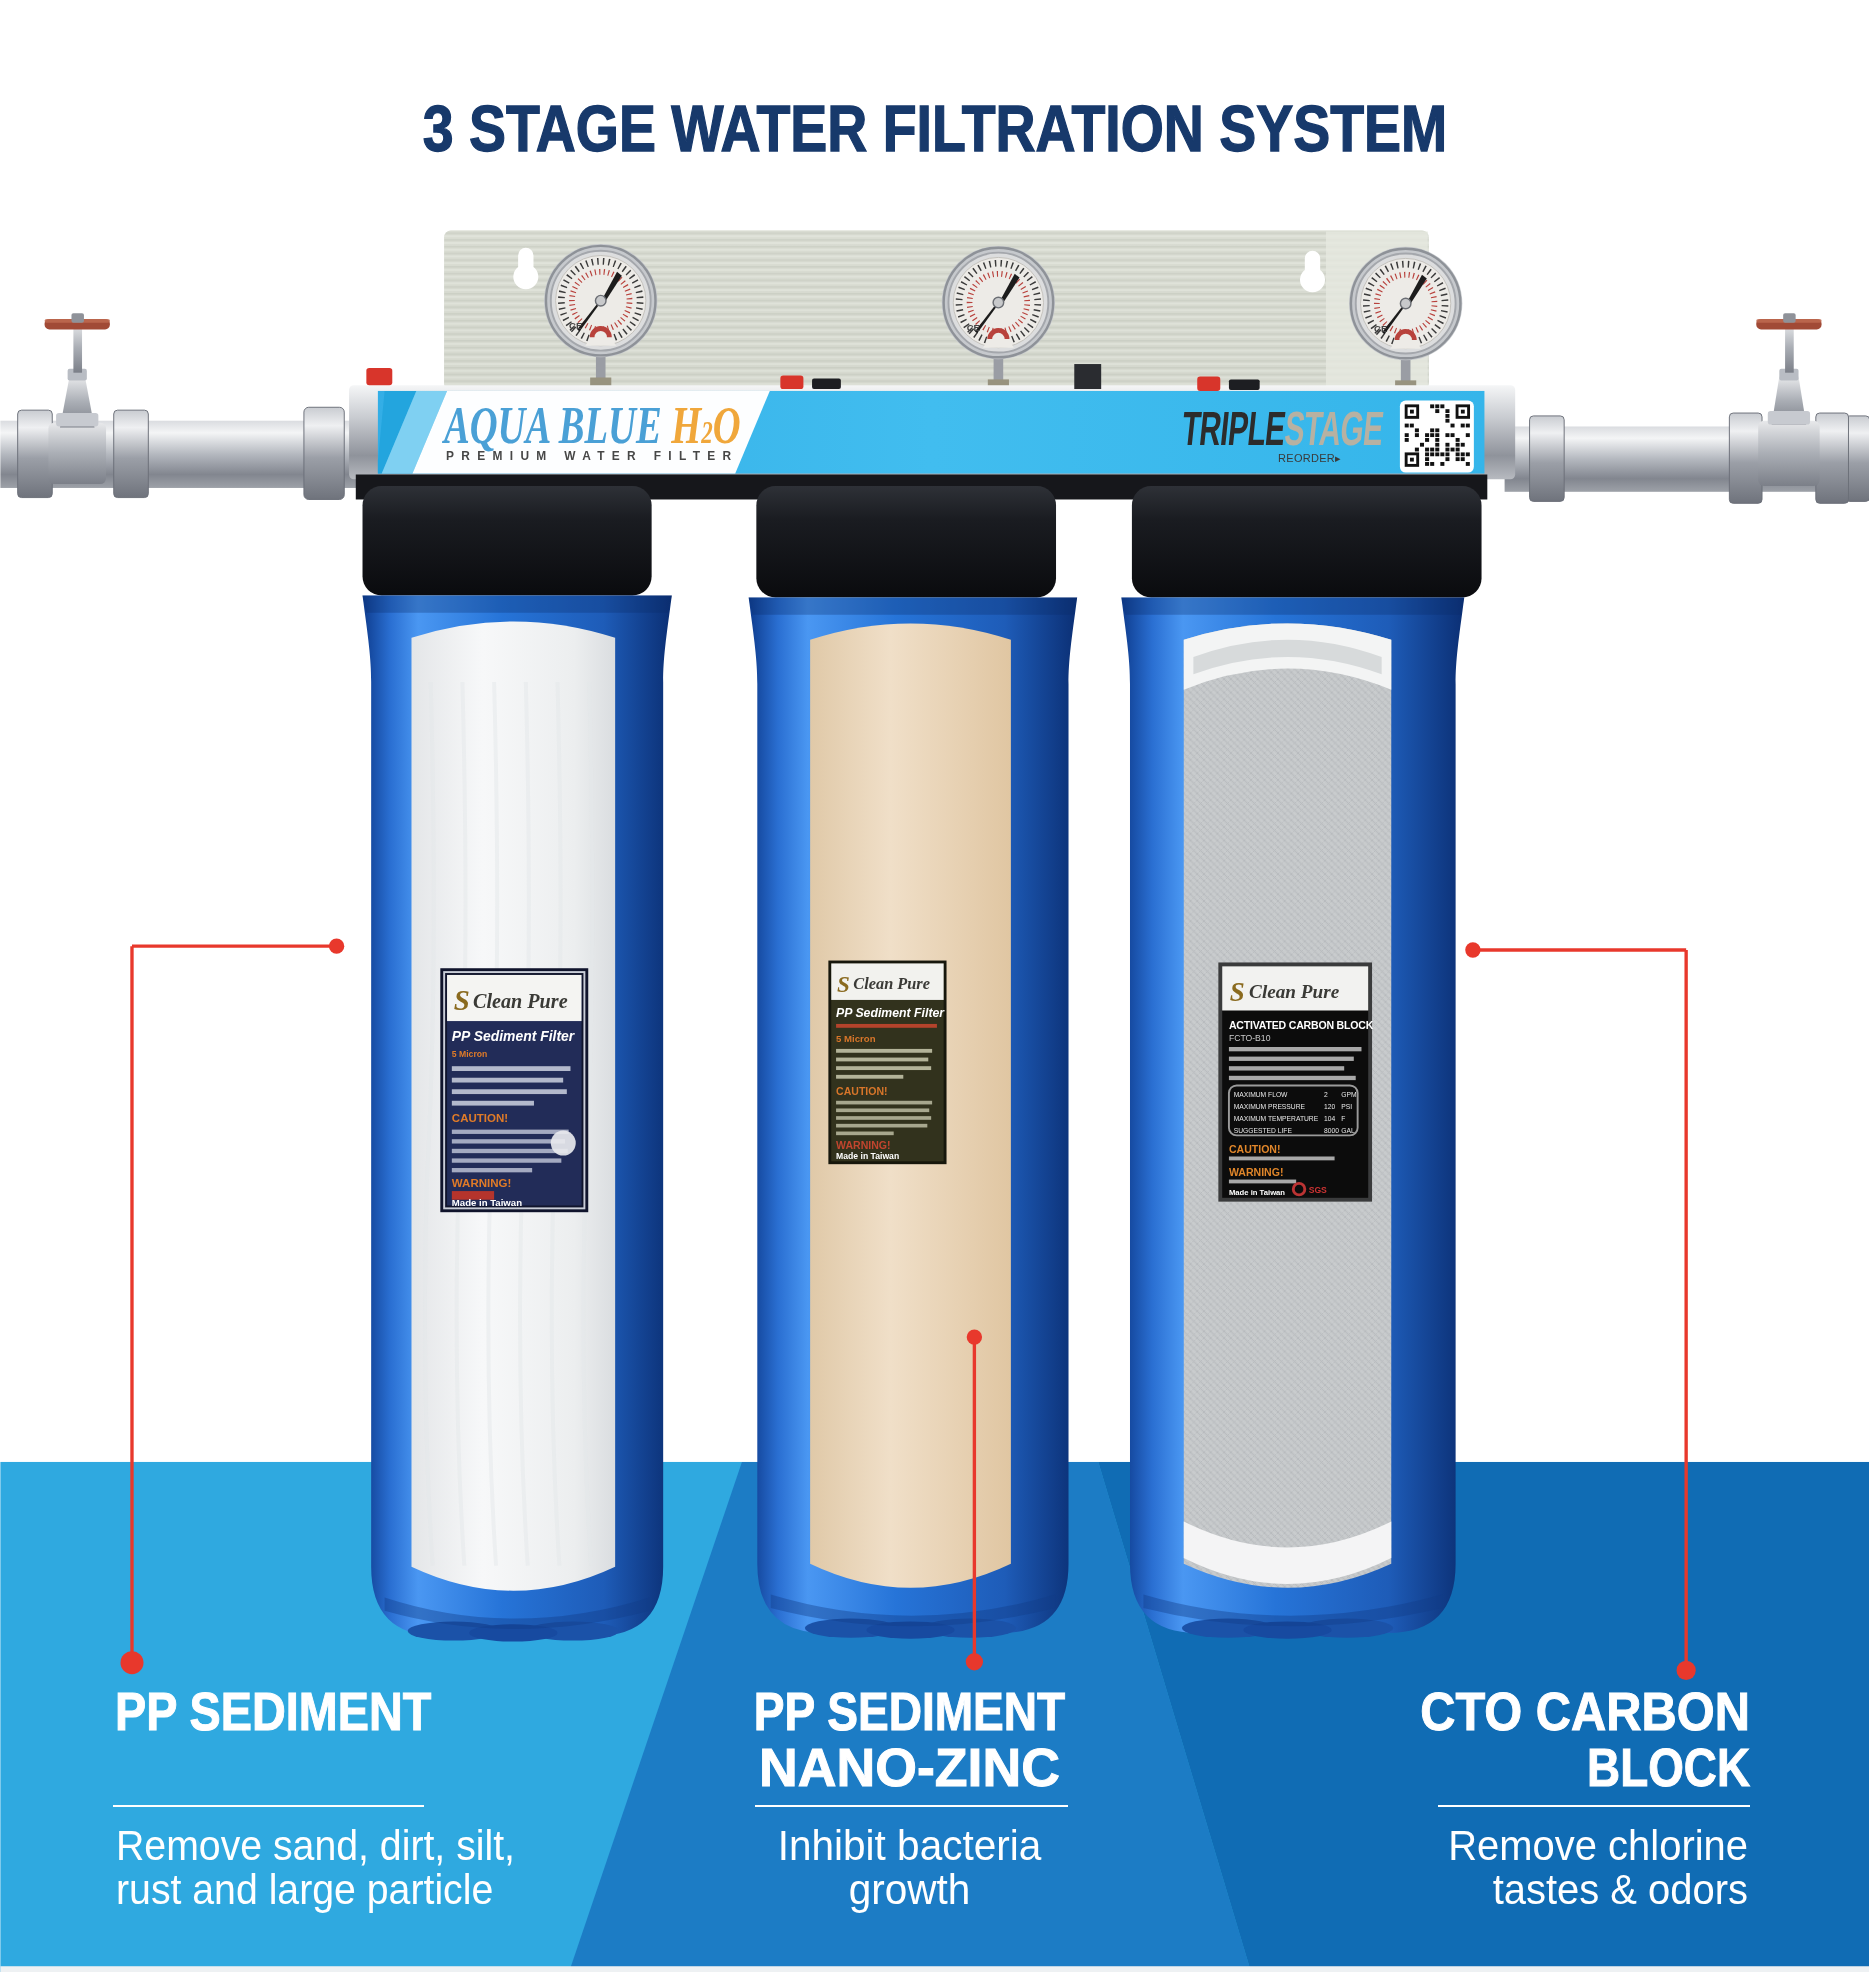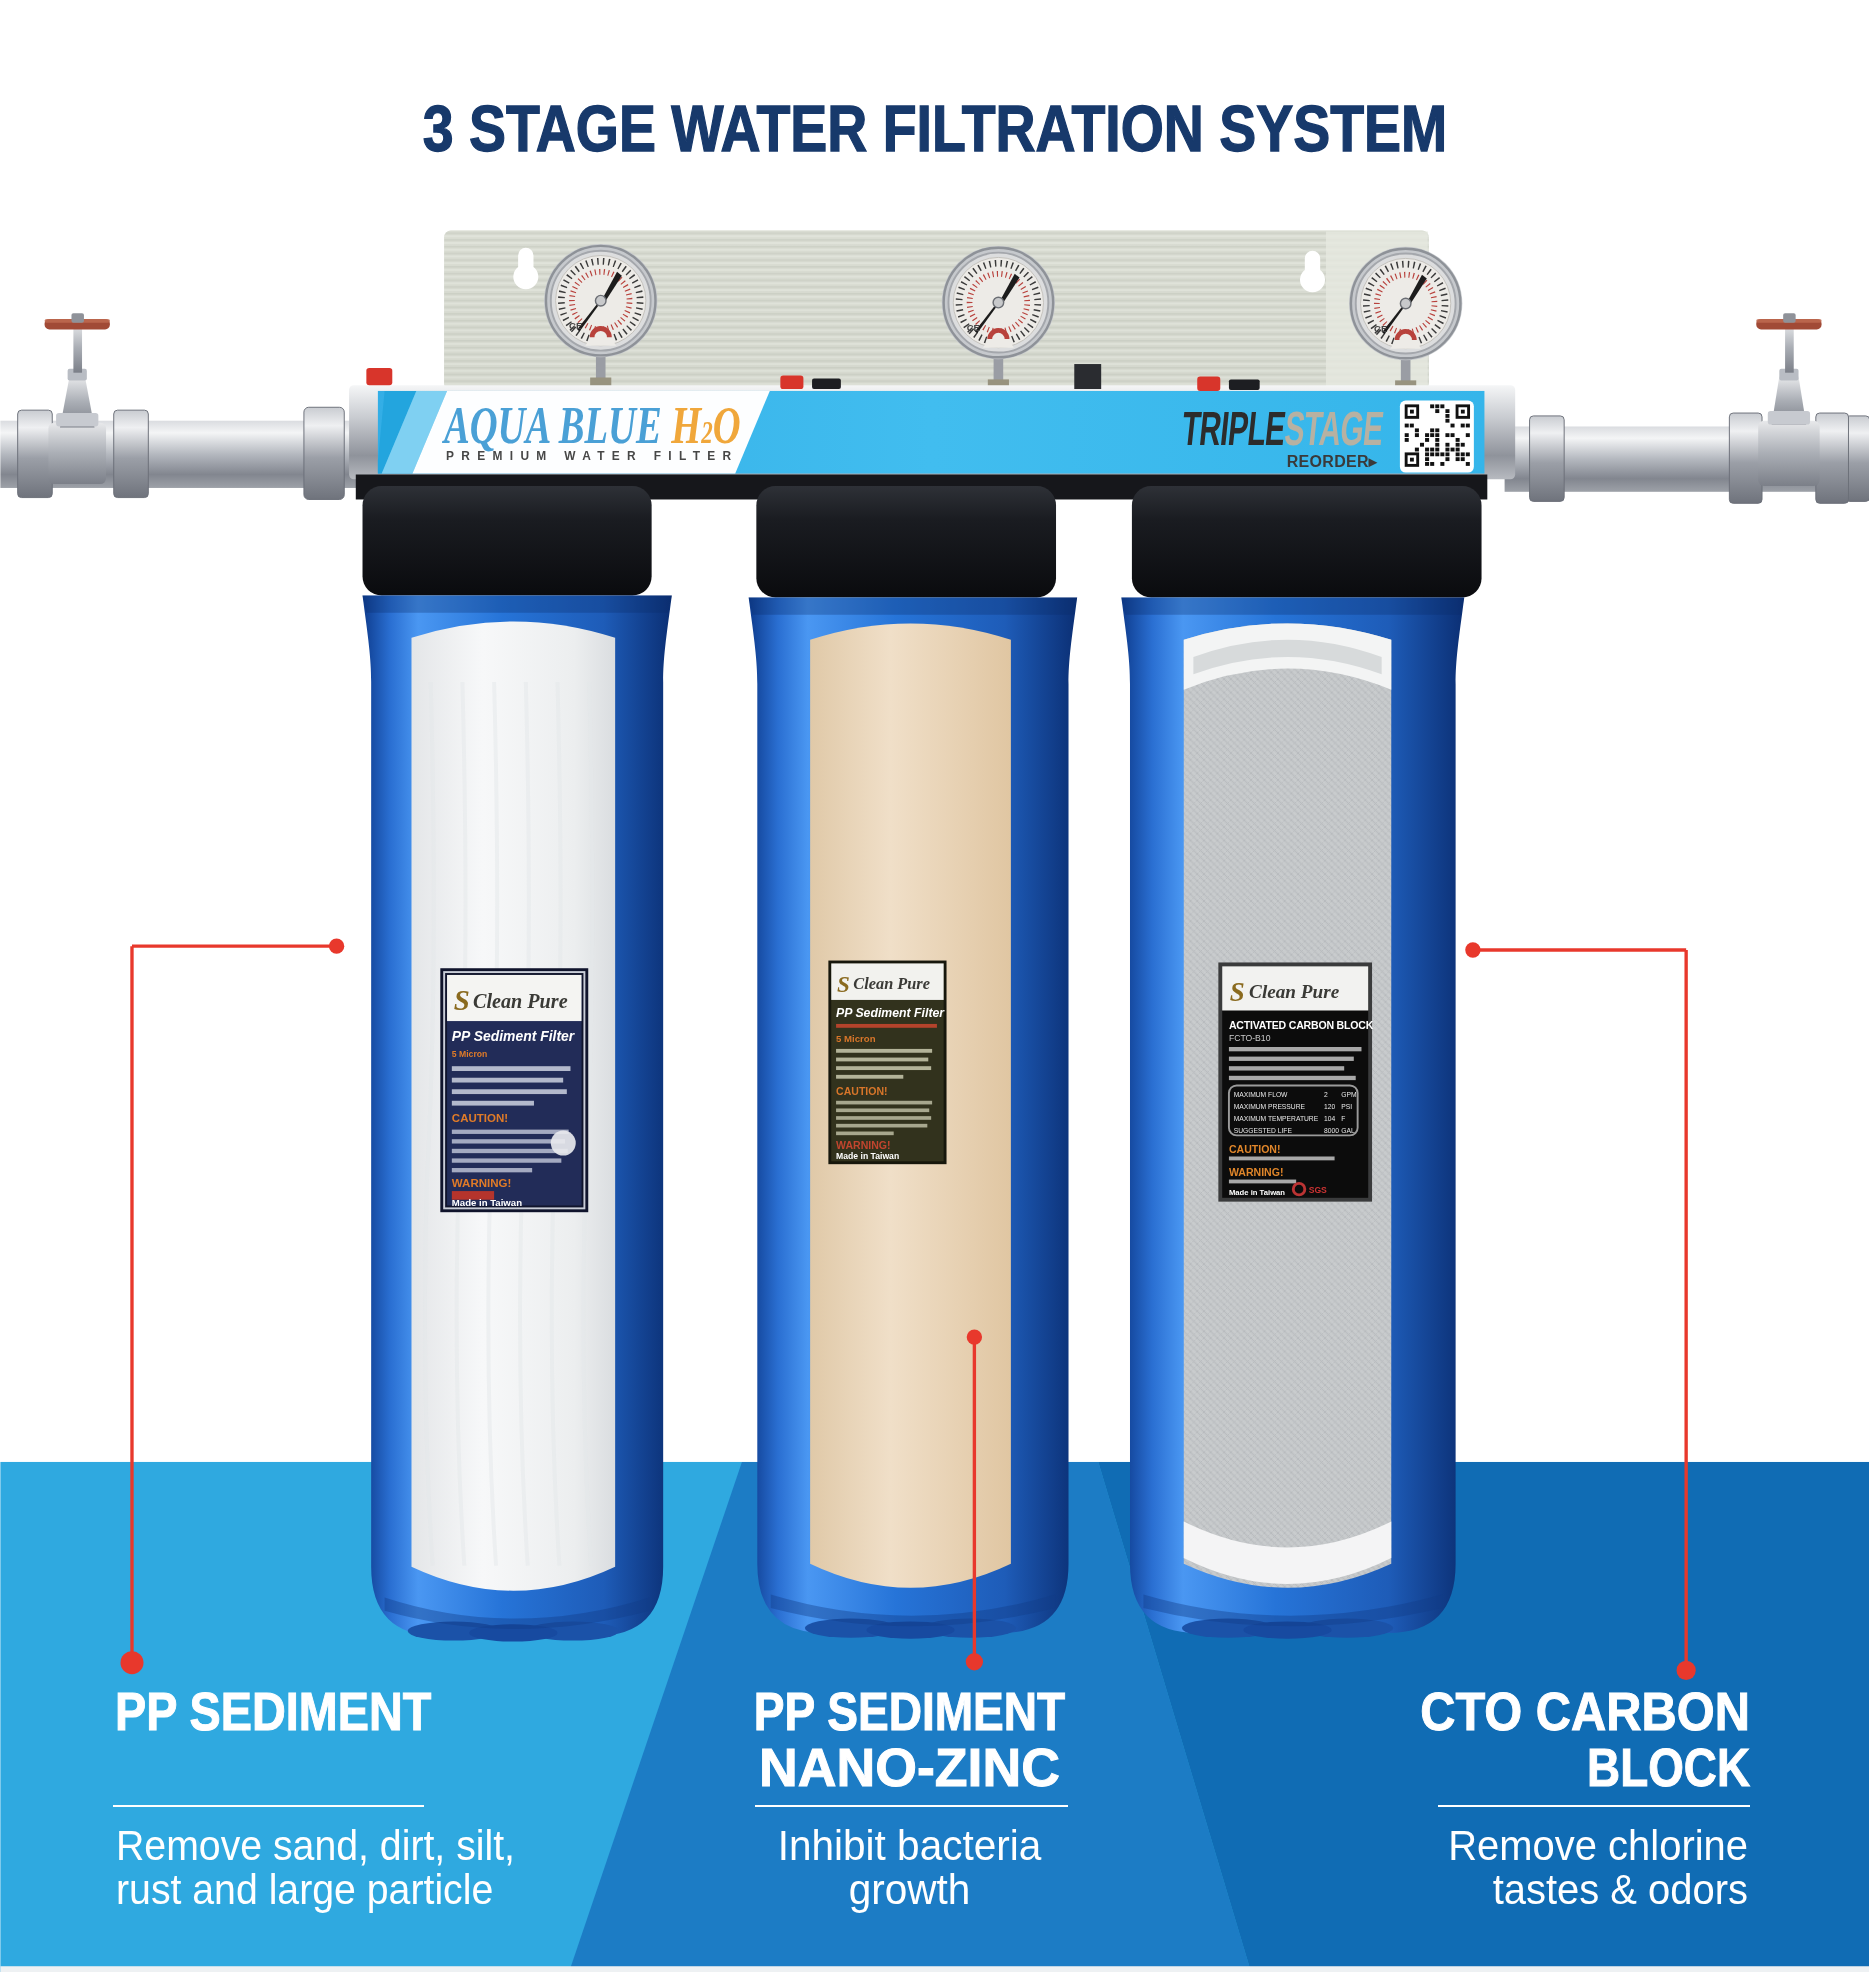--- a/index.html
+++ b/index.html
@@ -441,21 +441,21 @@
   <circle cx="1533" cy="989" r="8" stroke="none"></circle>
   <circle cx="1755" cy="1739" r="10" stroke="none"></circle>
 </g>
 </svg>
 
 <div id="title" class="abs">3 STAGE WATER FILTRATION SYSTEM</div>
 
 <div id="aqua" class="abs" style="left: 444px; top: 396px; font-family: &quot;Liberation Serif&quot;, serif; font-style: italic; font-weight: bold; font-size: 52px; color: rgb(74, 160, 214); white-space: nowrap; transform-origin: 0px 0px; transform: scaleX(0.742);">AQUA BLUE <span style="color:#f0a73b;">H<span style="font-size:31px;">2</span>O</span></div>
 <div id="prem" class="abs" style="left: 446px; top: 449px; font-size: 12.5px; letter-spacing: 7.7px; color: rgb(71, 71, 71); font-weight: bold; white-space: nowrap; transform-origin: 0px 0px; transform: scaleX(0.9526);">PREMIUM WATER FILTER</div>
 <div id="triple" class="abs" style="left: 1185px; top: 401px; font-weight: bold; font-size: 48px; letter-spacing: -1px; color: rgb(44, 44, 44); white-space: nowrap; transform-origin: 0px 0px; transform: skewX(-6deg) scaleX(0.6242);">TRIPLE<span style="color:#b7b1a2;">STAGE</span></div>
-<div class="abs" style="left:1278px;top:452px;width:108px;text-align:center;font-size:16px;font-weight:bold;color:#3a3a3a;letter-spacing:0.3px;">REORDER▸</div>
+<div class="abs" style="left:1278px;top:452px;width:108px;text-align:left;font-size:11px;font-weight:normal;color:#3a3a3a;letter-spacing:0.3px;">REORDER▸</div>
 
 <div class="abs h1w" id="bh1" style="left: 115px; top: 1680px; transform-origin: 0px 50%; transform: scaleX(0.8663);">PP SEDIMENT</div>
 <div class="abs" style="left:113px;top:1805px;width:311px;height:1.9px;background:#ffffff;"></div>
 <div class="abs desc" id="bd1" style="left: 116px; top: 1824px; transform-origin: 0px 0px; white-space: nowrap; transform: scaleX(0.9341);">Remove sand, dirt, silt,<br>rust and large particle</div>
 
 <div class="abs h1w" id="bh2a" style="left: 0px; top: 1680px; width: 1819px; text-align: center; transform-origin: 50% 50%; transform: scaleX(0.8531);">PP SEDIMENT</div>
 <div class="abs h1w" id="bh2b" style="left: 0px; top: 1736px; width: 1819px; text-align: center; transform-origin: 50% 50%; transform: scaleX(0.993);">NANO-ZINC</div>
 <div class="abs" style="left:755px;top:1805px;width:313px;height:1.9px;background:#ffffff;"></div>
 <div class="abs desc" id="bd2" style="left: 0px; top: 1824px; width: 1819px; text-align: center; transform-origin: 50% 0px; transform: scaleX(0.9645);">Inhibit bacteria<br>growth</div>
 

